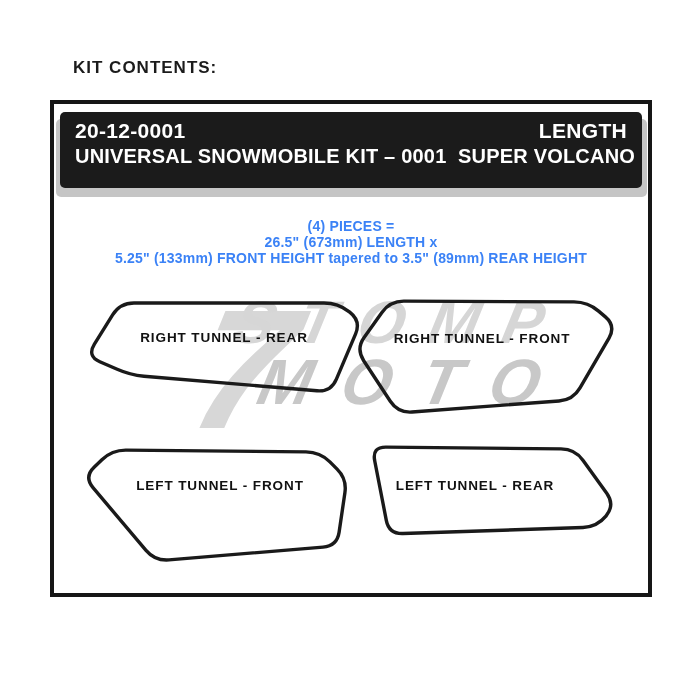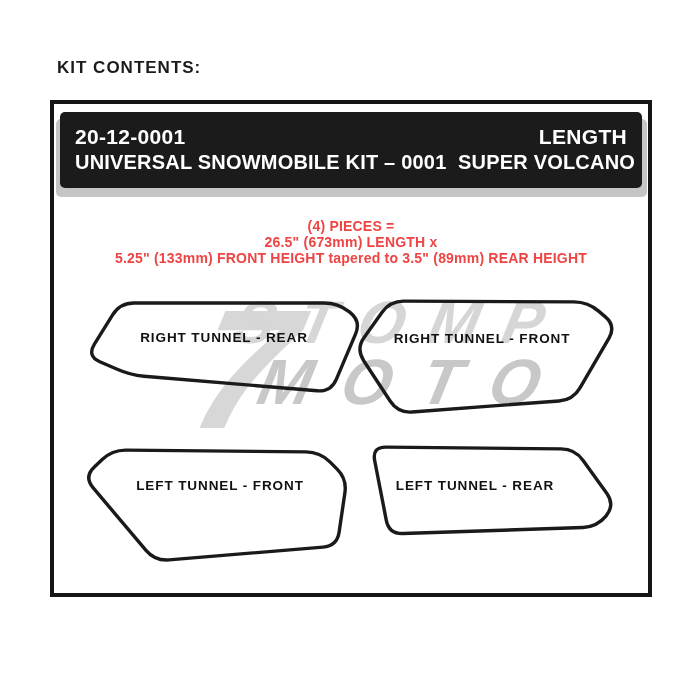--- a/index.html
+++ b/index.html
@@ -1,50 +1,50 @@
 <!DOCTYPE html>
 <html><head>
 <meta charset="utf-8">
 <style>
   html,body{margin:0;padding:0;}
   body{
     width:700px;height:700px;position:relative;background:#ffffff;
     font-family:"Liberation Sans", sans-serif;overflow:hidden;
   }
   .page-heading{
-    position:absolute;left:57px;top:58px;
+    position:absolute;left:73px;top:58px;
     font-size:17px;font-weight:bold;color:#1b1b1b;letter-spacing:1px;
   }
   .outer-box{
     position:absolute;left:50px;top:100px;width:594px;height:489px;
     border:4px solid #161616;background:#ffffff;
   }
   .header-wrap{
     position:relative;margin:8px 6px 0 6px;height:76px;
   }
   .header-shadow{
     position:absolute;left:-4px;right:-5px;top:7px;bottom:-9px;
     background:#c5c5c5;border-radius:5px;
   }
   .header-box{
     position:absolute;inset:0;
     background:#1b1b1b;border-radius:5px;color:#ffffff;
-    padding:12px 15px 0 15px;box-sizing:border-box;
+    padding:6px 15px 0 15px;box-sizing:border-box;
   }
   .header-row1{
     display:flex;justify-content:space-between;
     font-size:21px;font-weight:bold;line-height:26px;letter-spacing:0.3px;
   }
   .header-row2{
     font-size:20px;font-weight:bold;line-height:25px;letter-spacing:0.2px;
     white-space:pre;
   }
   .specs{
     margin-top:30px;text-align:center;
-    font-size:14px;font-weight:bold;color:#ef4444;line-height:16px;
+    font-size:14px;font-weight:bold;color:#3b82f6;line-height:16px;
     letter-spacing:0.2px;
   }
   svg.diagram{
     position:absolute;left:0;top:0;width:700px;height:700px;
     pointer-events:none;
   }
   .piece-outline{fill:none;stroke:#1a1a1a;stroke-width:3.4;}
   .piece-label{
     font-family:"Liberation Sans", sans-serif;
     font-size:13.5px;font-weight:bold;fill:#111111;letter-spacing:0.9px;

